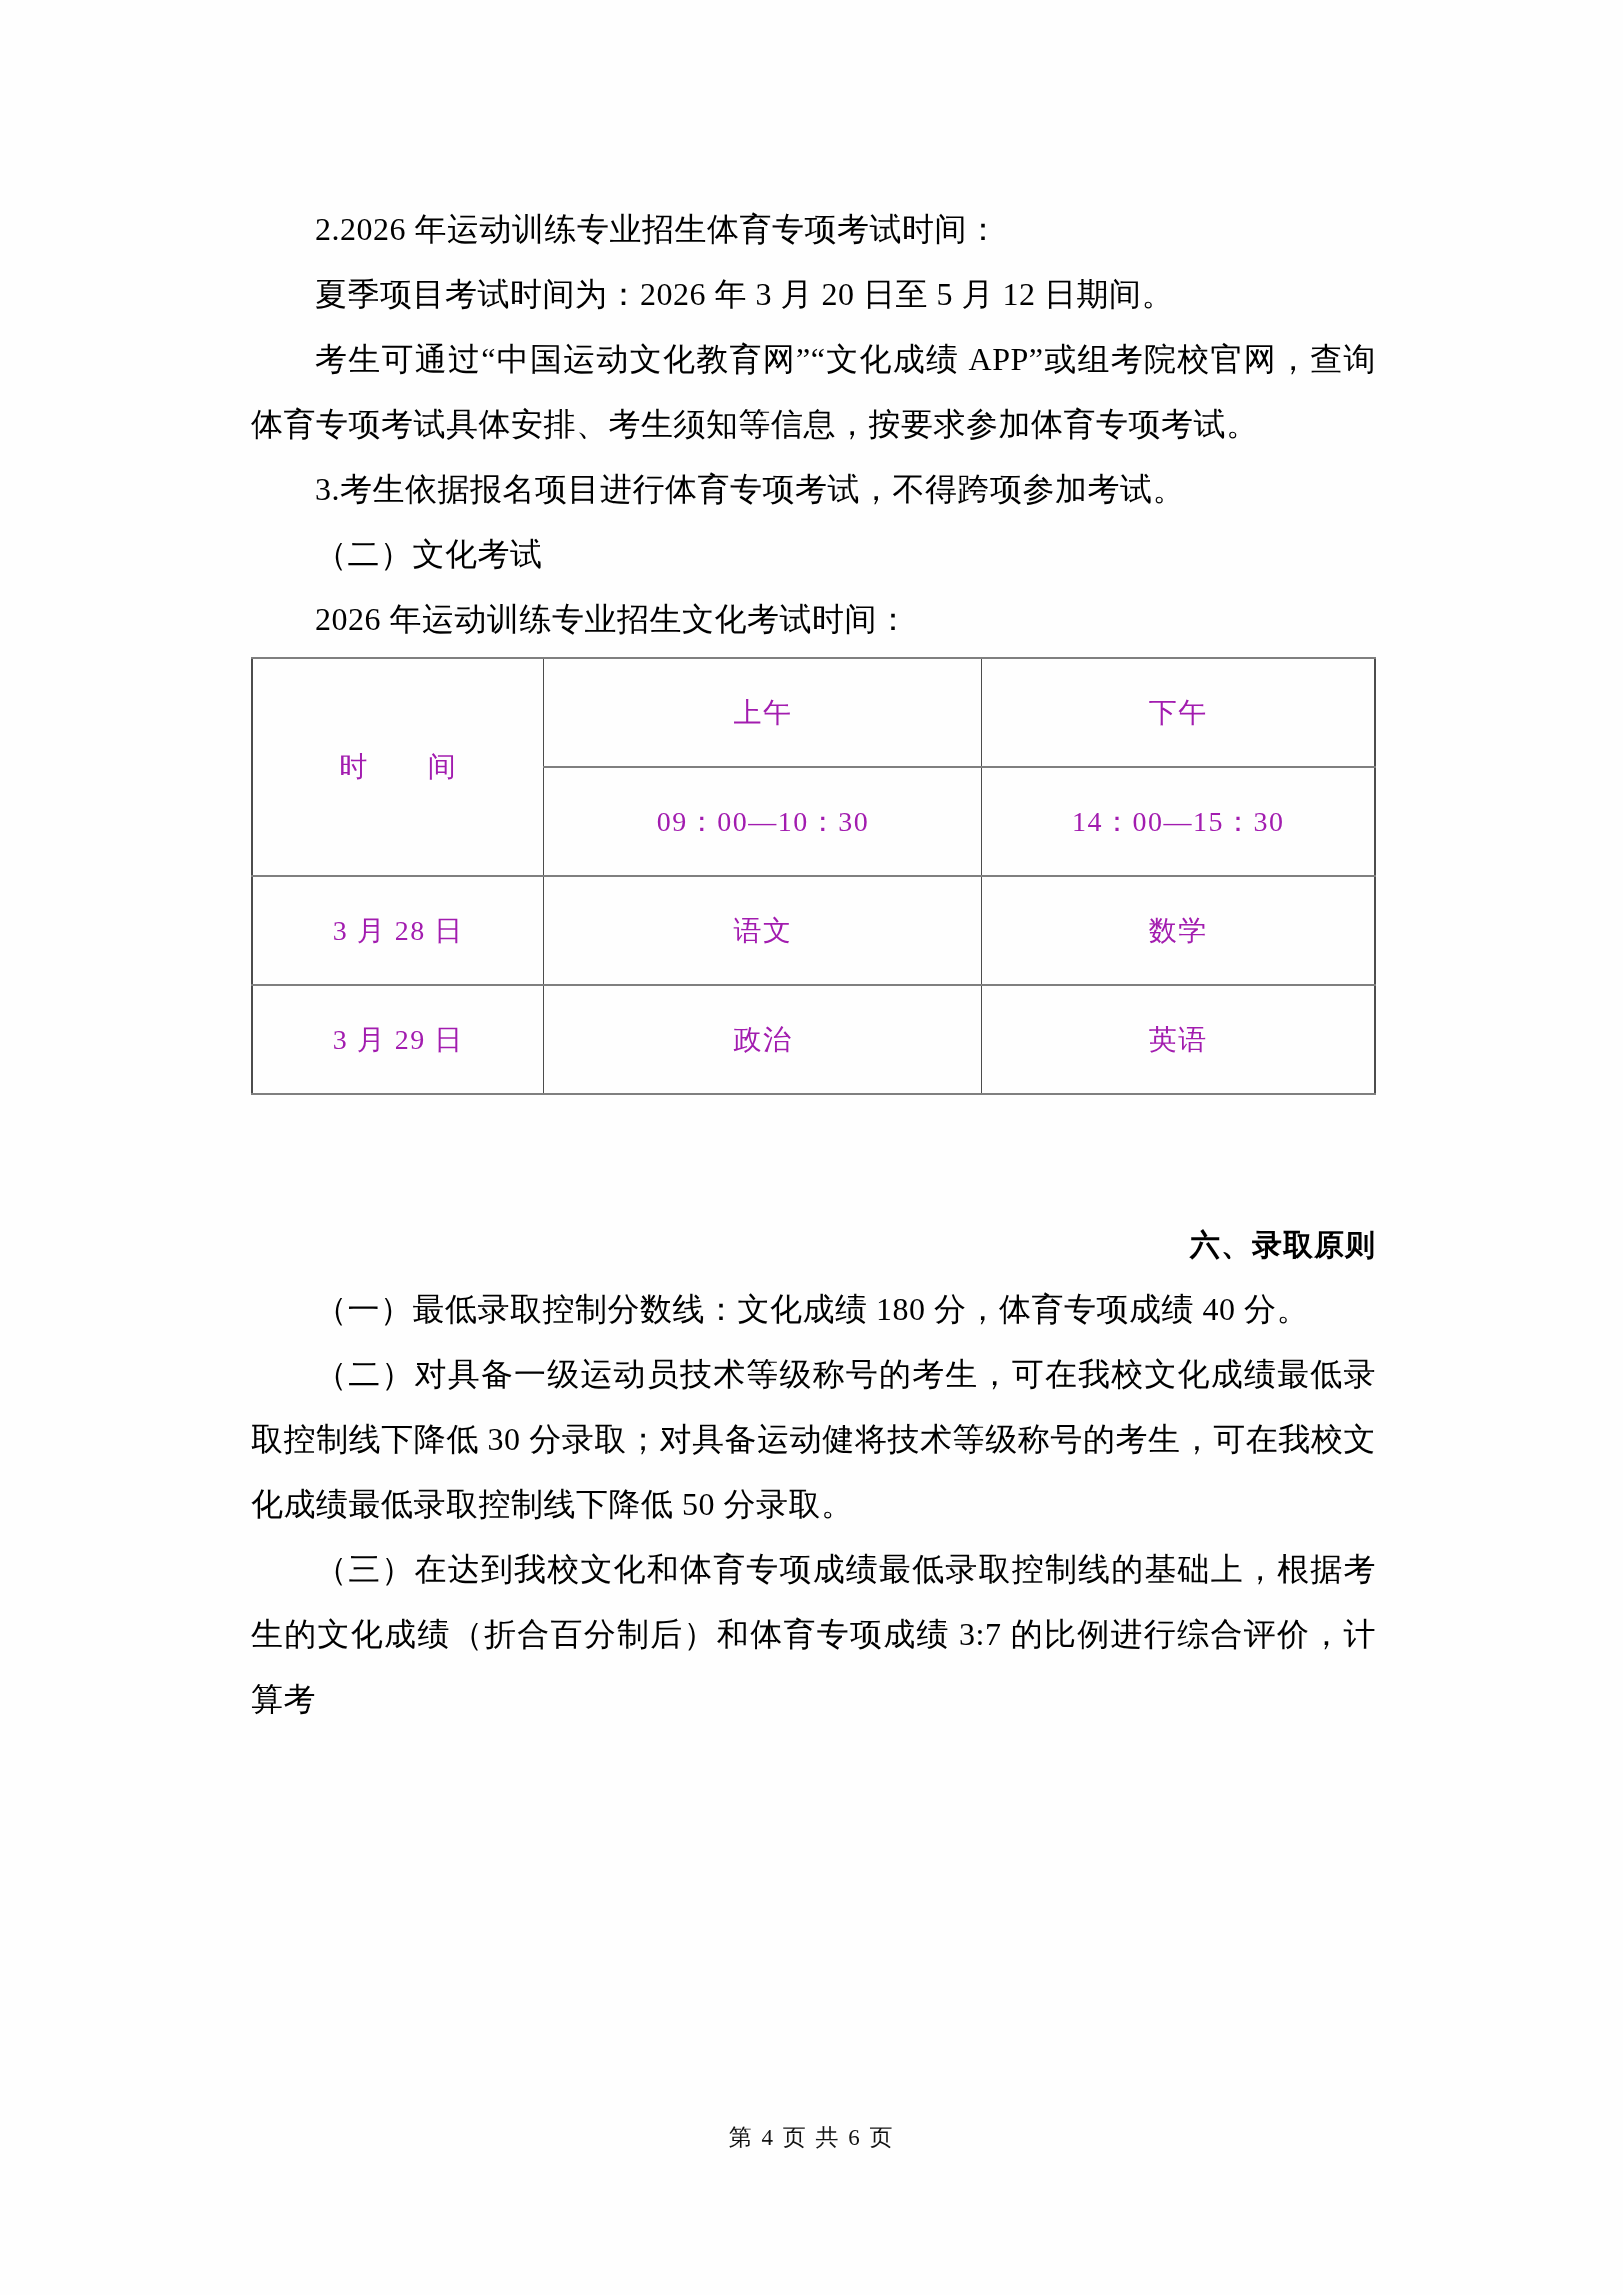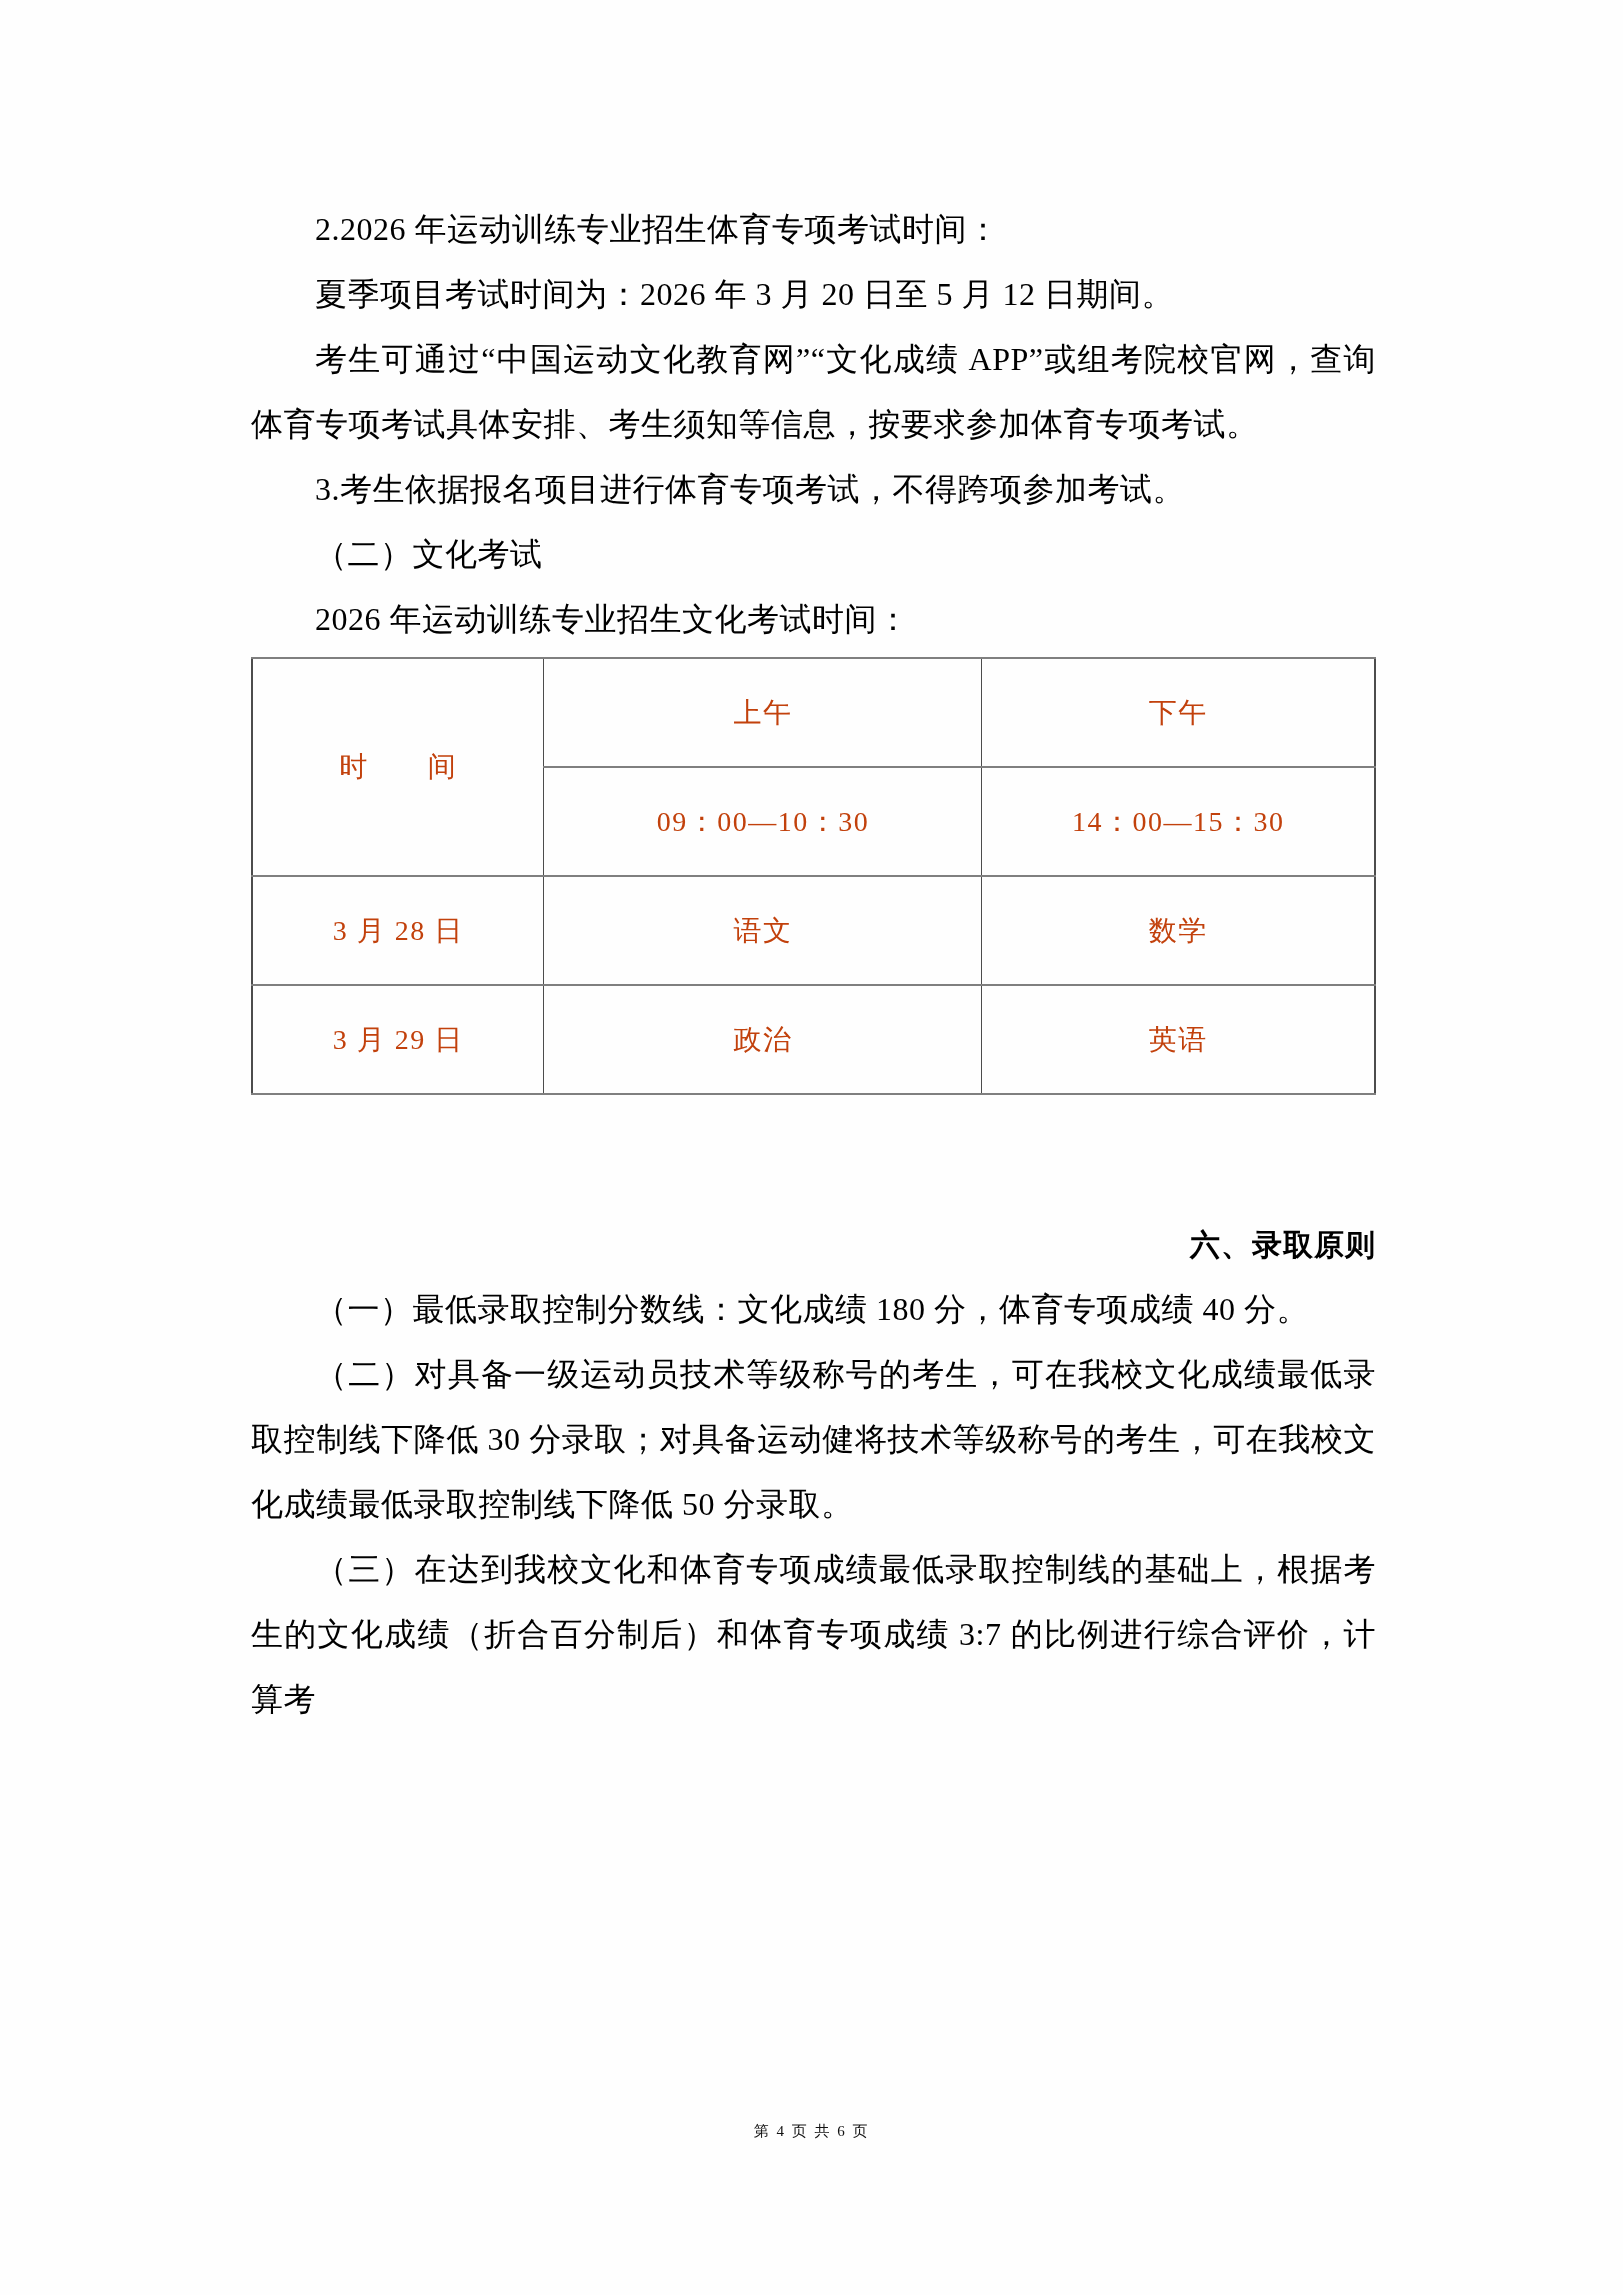--- a/index.html
+++ b/index.html
@@ -39,40 +39,40 @@
   }
   table.exam-table td {
     border-left: 1.5px solid #4c4c4c;
     border-right: 1.5px solid #4c4c4c;
     border-top: 2.6px solid #7f7f7f;
     border-bottom: 2.6px solid #7f7f7f;
     text-align: center;
     vertical-align: middle;
     height: 105px;
     font-size: 28px;
-    color: #c2410c;
+    color: #a21caf;
     letter-spacing: 1.5px;
   }
   .section-heading {
     margin: 117px 0 0 0;
     font-size: 30px;
     line-height: 65px;
     text-indent: 2em;
     font-weight: bold;
     font-family: "Liberation Sans", "DejaVu Sans", sans-serif;
     letter-spacing: 1px;
     text-align: right;
   }
   .footer {
     position: absolute;
     top: 2122px;
     left: 0;
     width: 100%;
     text-align: center;
-    font-size: 15px;
+    font-size: 23px;
     letter-spacing: 2px;
     color: #111111;
   }
 </style>
 </head>
 <body>
 
 <div class="page">
   <div class="content">
 

